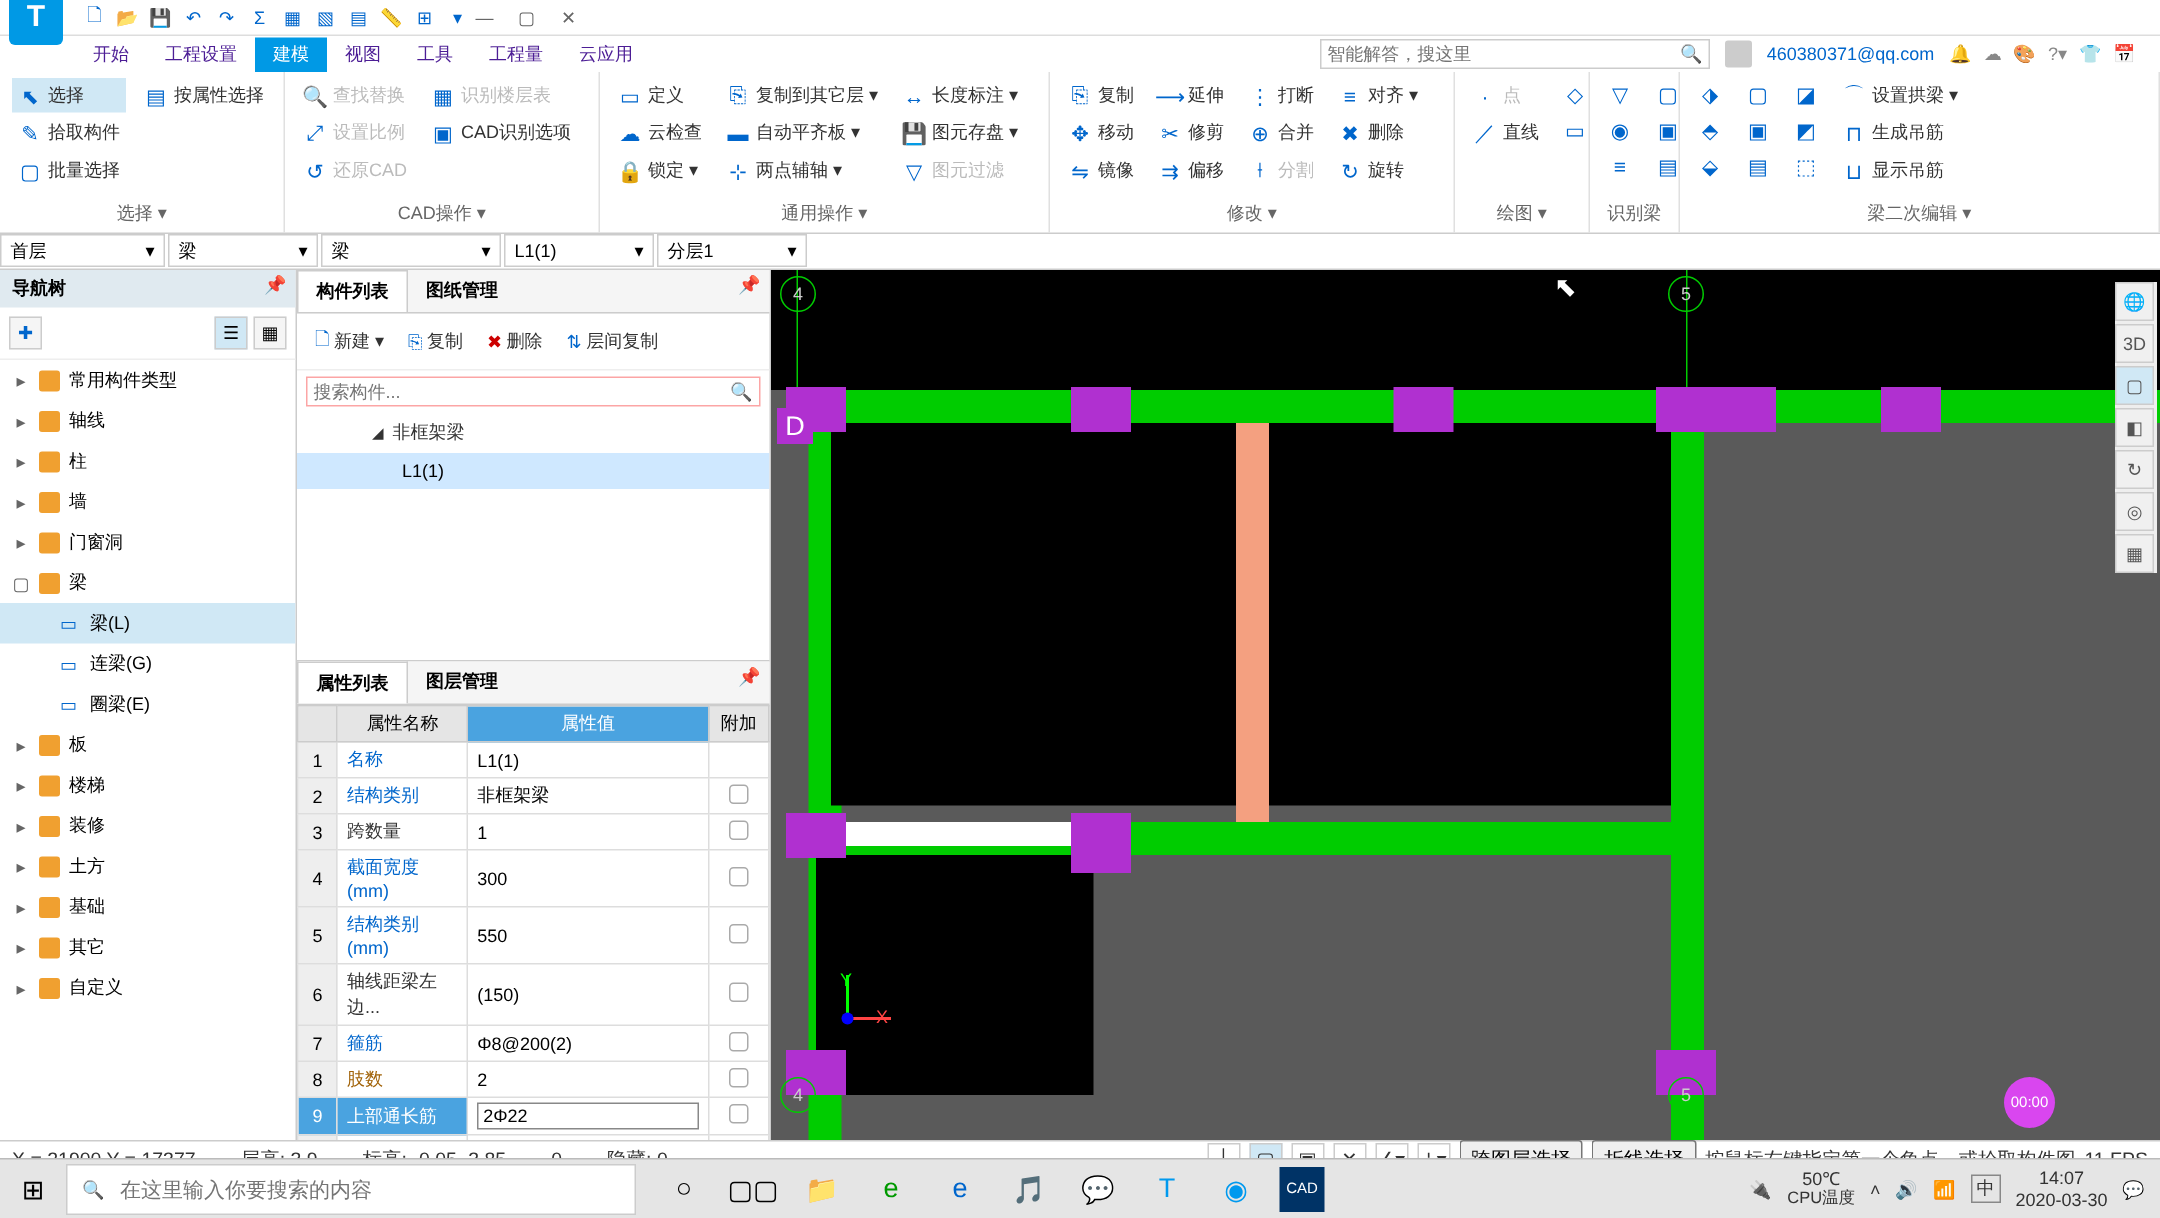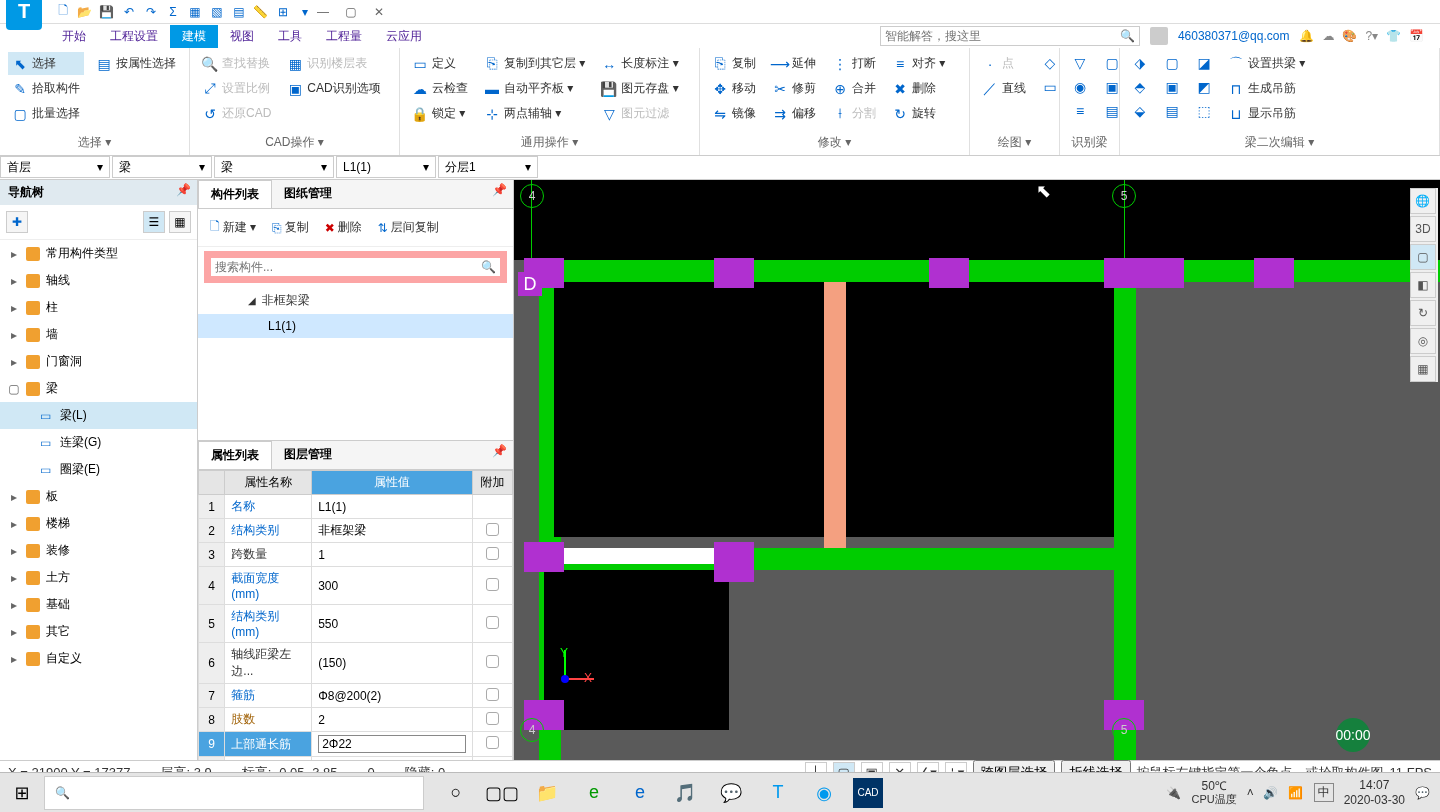--- a/index.html
+++ b/index.html
@@ -55,21 +55,21 @@
 .tree-sub.sel { background: #d0e8f5; }
 .tree-sub .tic { width: 14px; height: 14px; color: #0066cc; }
 
 .mid-panel { width: 316px; background: #fff; border-right: 1px solid #ccc; display: flex; flex-direction: column; }
 .tabs { display: flex; border-bottom: 1px solid #ccc; background: #f5f5f5; }
 .tab { padding: 5px 12px; cursor: pointer; }
 .tab.active { background: #fff; border: 1px solid #ccc; border-bottom: none; font-weight: bold; }
 .mid-toolbar { display: flex; gap: 4px; padding: 6px; border-bottom: 1px solid #eee; }
 .mid-tbtn { display: flex; align-items: center; gap: 3px; padding: 2px 6px; cursor: pointer; color: #333; }
 .mid-tbtn .ic2 { color: #0066cc; }
-.search-inp { margin: 4px 6px; border: 7px solid #fca5a5; display: flex; align-items: center; padding: 2px 4px; }
+.search-inp { margin: 4px 6px; border: 1px solid #fca5a5; display: flex; align-items: center; padding: 2px 4px; }
 .search-inp input { border: none; outline: none; flex: 1; font-size: 12px; }
 .comp-list { flex: 1; overflow: auto; }
 .comp-item { padding: 5px 8px 5px 70px; cursor: pointer; }
 .comp-group { padding: 5px 8px 5px 50px; color: #333; }
 .comp-group::before { content: "◢"; margin-right: 6px; font-size: 10px; }
 .comp-item.sel { background: #cfe8ff; }
 
 .prop-panel { border-top: 1px solid #ccc; height: 320px; display: flex; flex-direction: column; }
 .prop-table { flex: 1; overflow: auto; }
 .prop-table table { width: 100%; border-collapse: collapse; font-size: 12px; }
@@ -119,21 +119,21 @@
 
 
 .taskbar { position: absolute; bottom: 0; left: 0; right: 0; height: 40px; background: #e5e5e5; border-top: 1px solid #bbb; display: flex; align-items: center; }
 .start-btn { width: 44px; height: 40px; display: flex; align-items: center; justify-content: center; font-size: 18px; cursor: pointer; }
 .task-search { flex: 0 0 380px; height: 34px; background: #fff; border: 1px solid #ccc; display: flex; align-items: center; padding: 0 10px; gap: 10px; }
 .task-icons { display: flex; gap: 2px; margin-left: 10px; }
 .task-icon { width: 44px; height: 40px; display: flex; align-items: center; justify-content: center; cursor: pointer; font-size: 18px; }
 .tray { margin-left: auto; display: flex; align-items: center; gap: 10px; padding-right: 10px; color: #333; }
 .tray-time { text-align: center; line-height: 1.2; }
 
-.rec-bubble { position: absolute; right: 70px; bottom: 60px; width: 34px; height: 34px; background: #15803d; border-radius: 50%; color: #fff; font-size: 14px; display: flex; align-items: center; justify-content: center; }
+.rec-bubble { position: absolute; right: 70px; bottom: 60px; width: 34px; height: 34px; background: #d946ef; border-radius: 50%; color: #fff; font-size: 10px; display: flex; align-items: center; justify-content: center; }
 </style>
 </head>
 <body>
 
 <div class="titlebar">
   <div class="app-icon">T</div>
   <div class="qat">
     <span class="qat-btn">🗋</span>
     <span class="qat-btn">📂</span>
     <span class="qat-btn">💾</span>
@@ -756,20 +756,21 @@
     <span>11 FPS</span>
   </div>
 </div>
 
 <div class="rec-bubble">00:00</div>
 
 <div class="taskbar">
   <div class="start-btn">⊞</div>
   <div class="task-search">
     <span>🔍</span>
+    <input style="border: none; outline: none; flex: 1 1 0%; font-size: 14px;" placeholder="在这里输入你要搜索的内容">
   </div>
   <div class="task-icons">
     <div class="task-icon">○</div>
     <div class="task-icon">▢▢</div>
     <div class="task-icon" style="color:#f0a030">📁</div>
     <div class="task-icon" style="color:#090">e</div>
     <div class="task-icon" style="color:#06c">e</div>
     <div class="task-icon" style="color:#f60">🎵</div>
     <div class="task-icon" style="color:#09f">💬</div>
     <div class="task-icon" style="color:#09e">T</div>

